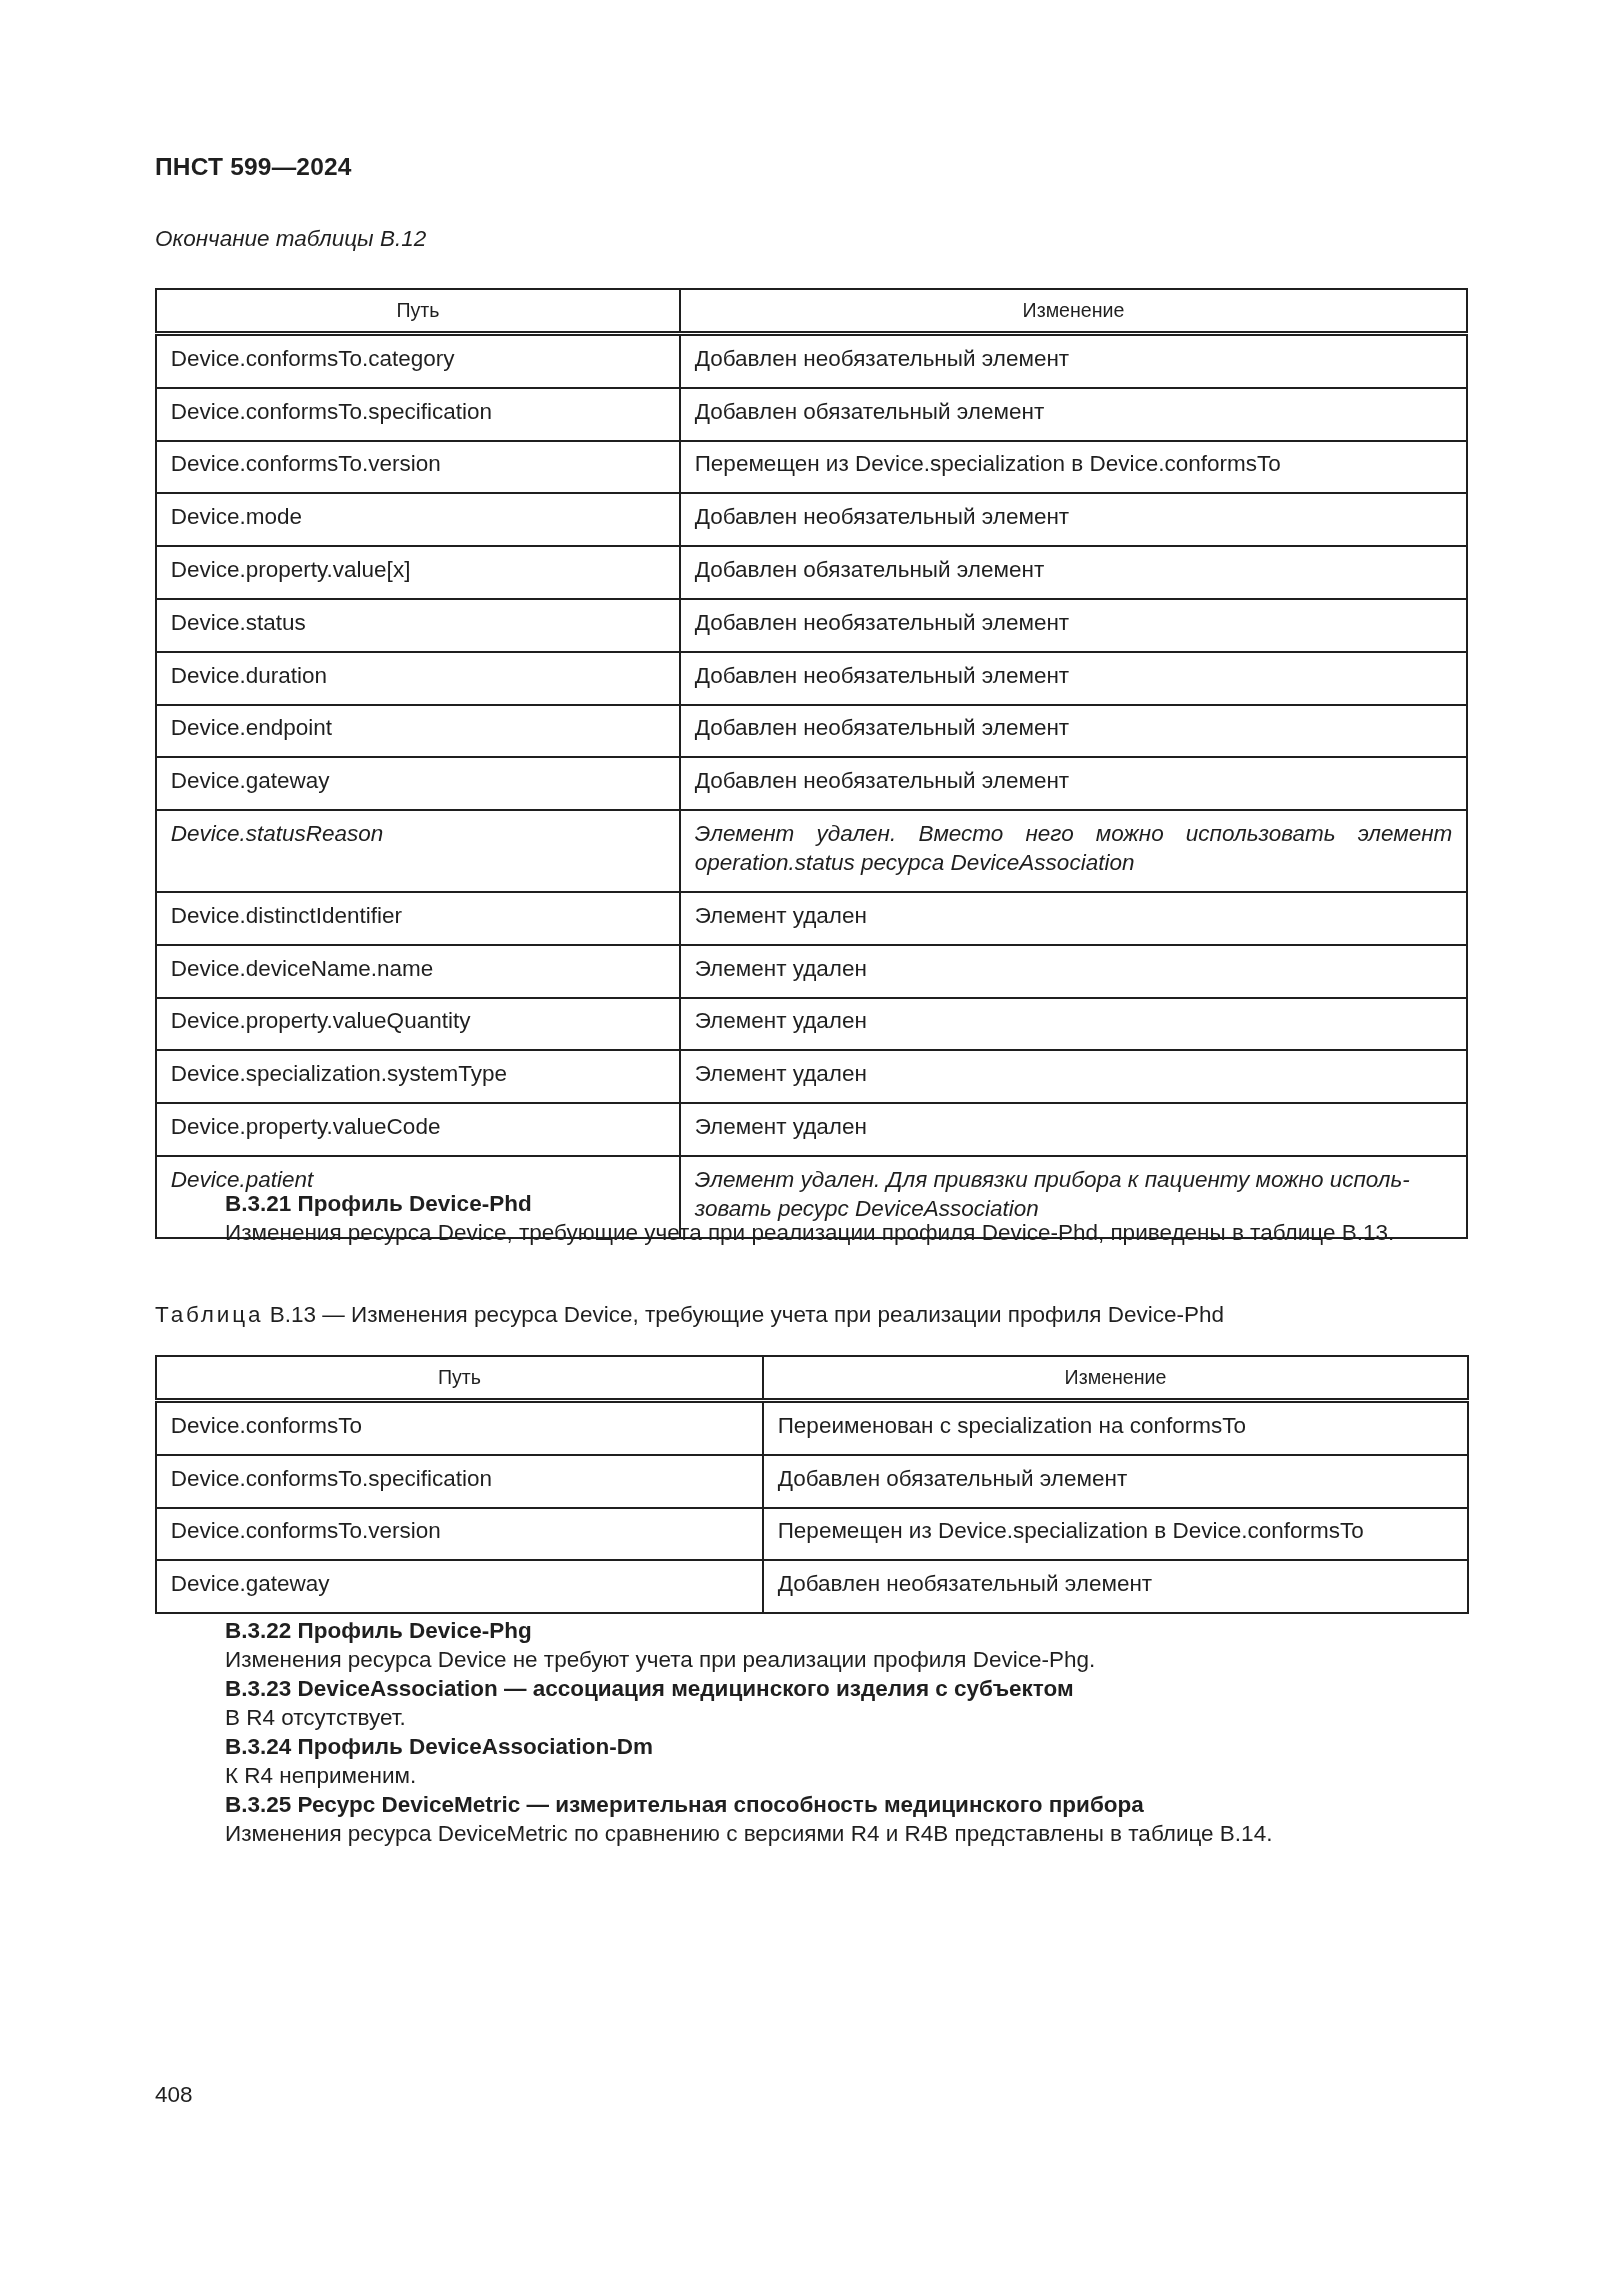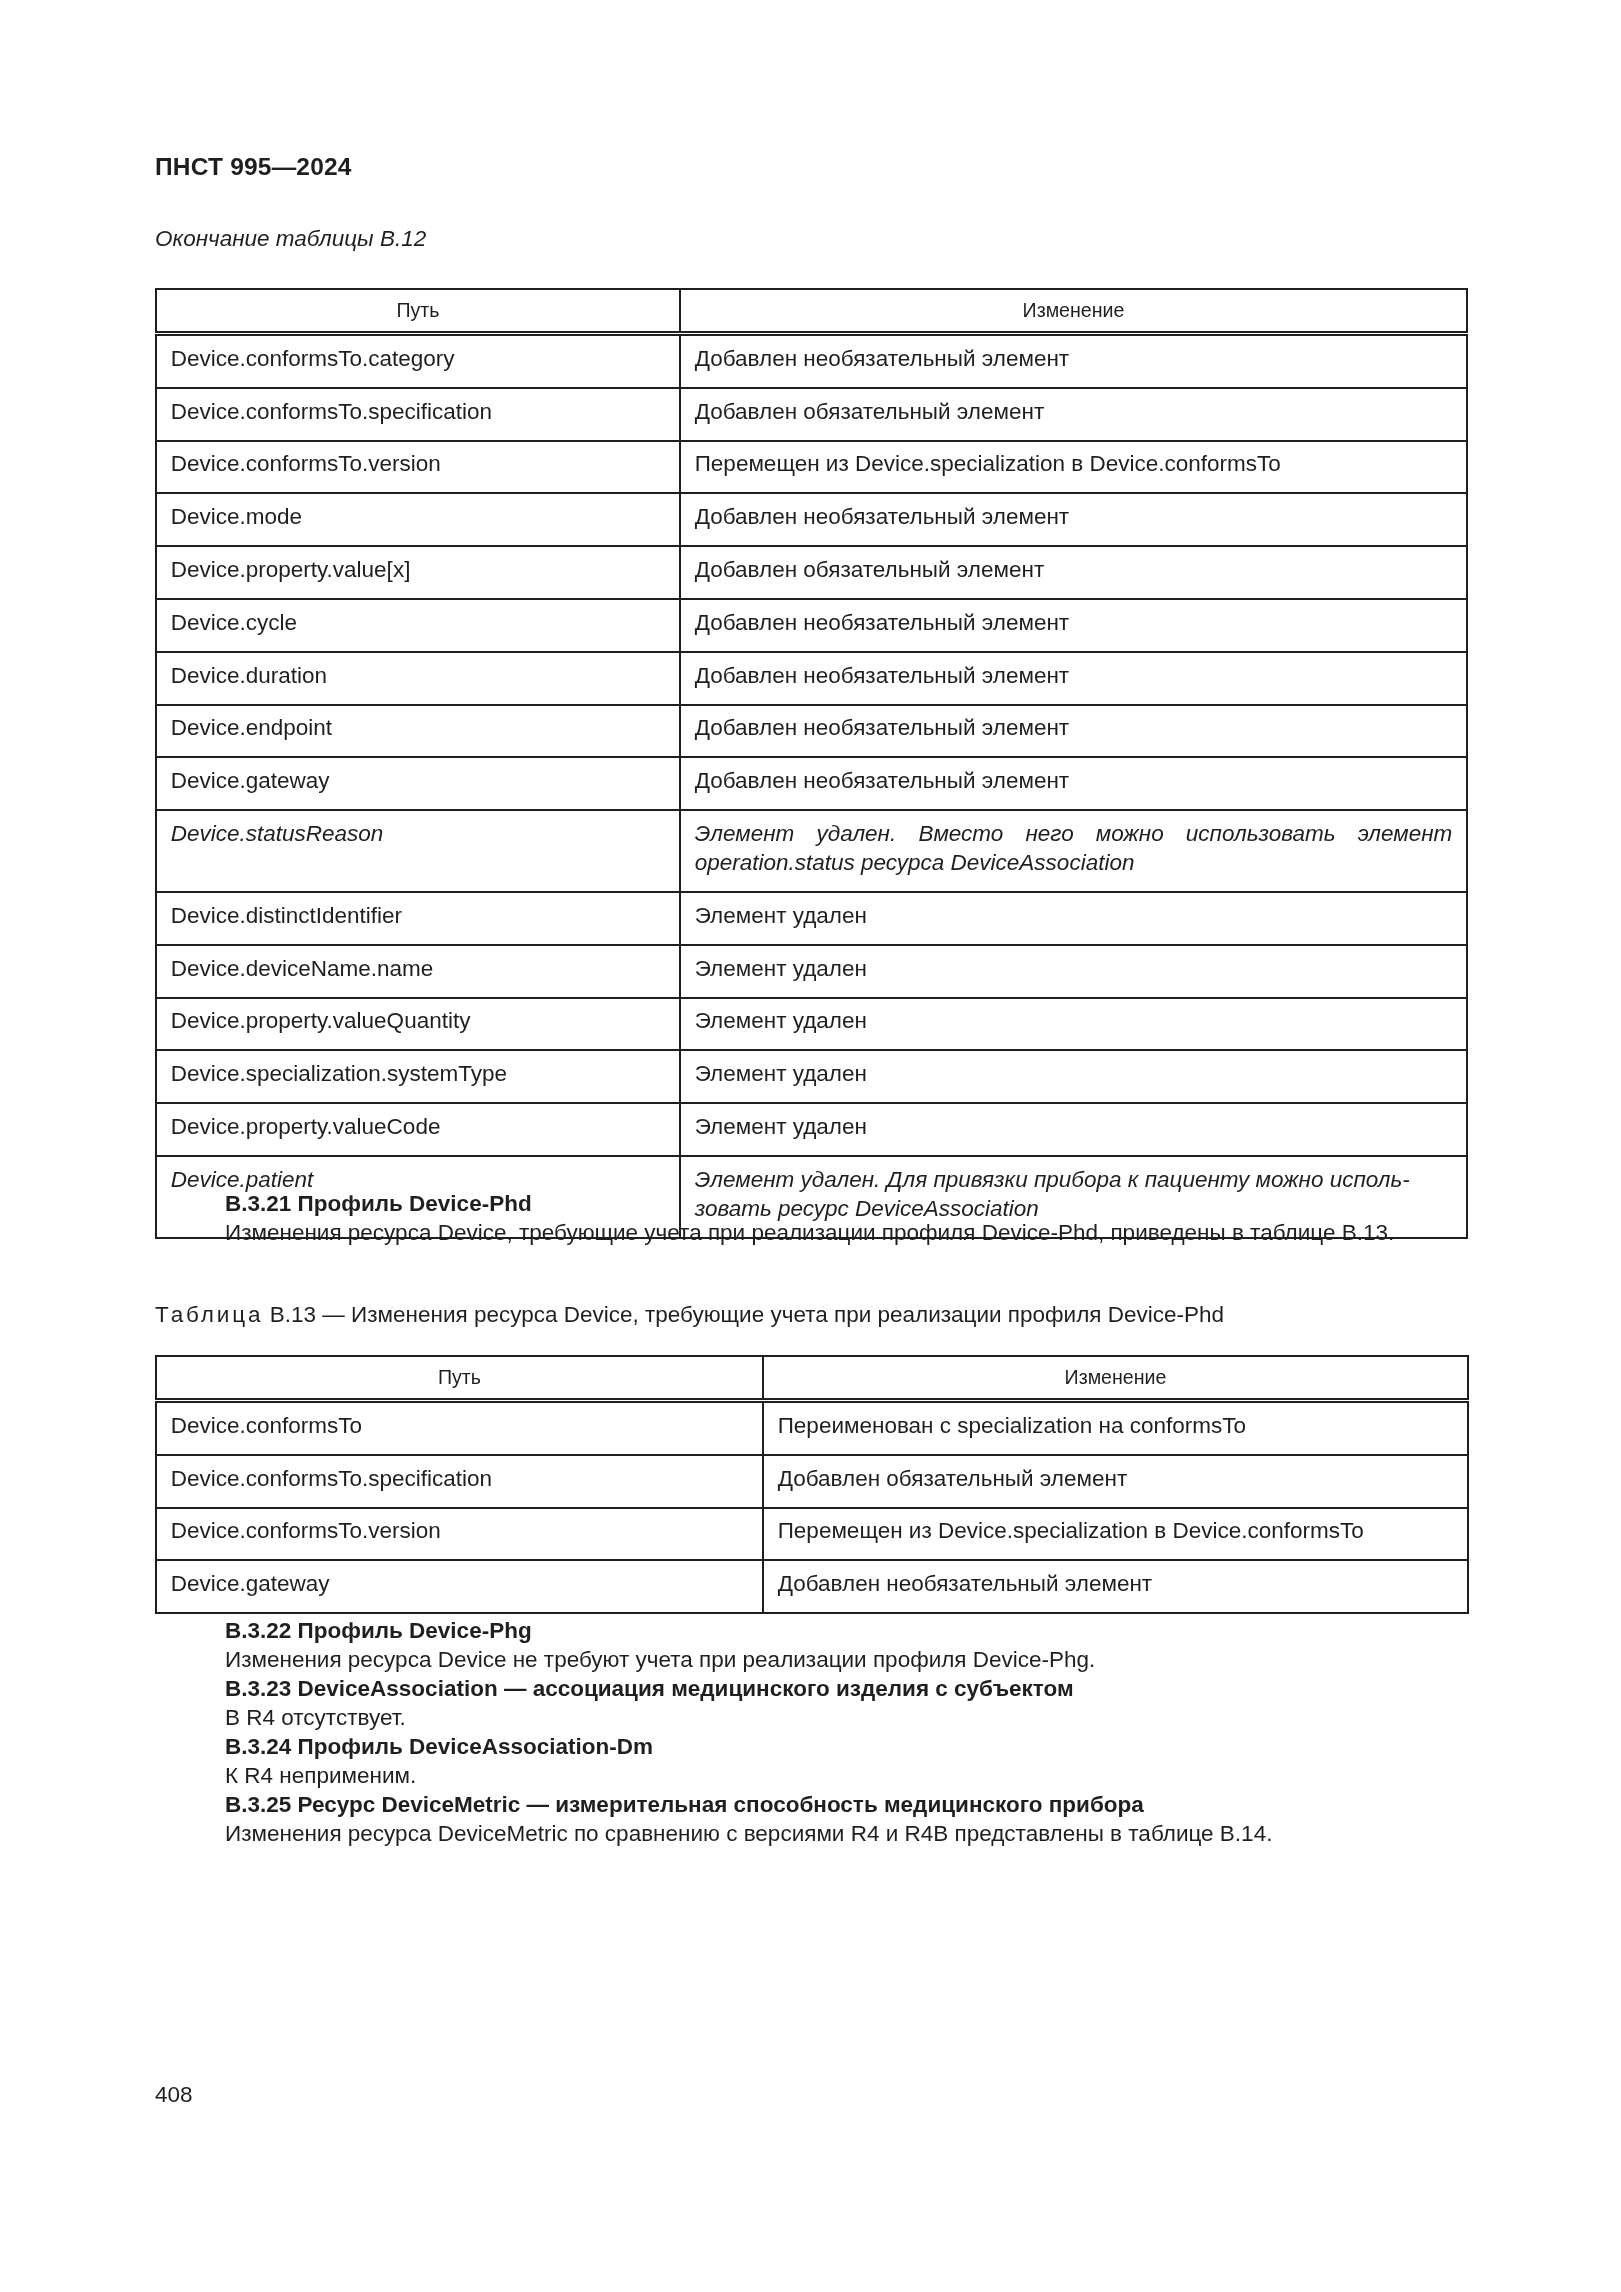--- a/index.html
+++ b/index.html
@@ -94,21 +94,21 @@
     .page-number {
       position: absolute;
       left: 155px;
       top: 2082px;
       font-size: 22.5px;
     }
   </style>
 </head>
 <body>
 
-<div class="doc-code">ПНСТ 995—2024</div>
+<div class="doc-code">ПНСТ 599—2024</div>
 
 <div class="table-caption-cont">Окончание таблицы В.12</div>
 
 <table class="grid" id="table1">
   <colgroup>
     <col style="width:524px">
     <col style="width:787px">
   </colgroup>
   <thead>
     <tr>
@@ -131,21 +131,21 @@
     </tr>
     <tr>
       <td>Device.mode</td>
       <td>Добавлен необязательный элемент</td>
     </tr>
     <tr>
       <td>Device.property.value[x]</td>
       <td>Добавлен обязательный элемент</td>
     </tr>
     <tr>
-      <td>Device.cycle</td>
+      <td>Device.status</td>
       <td>Добавлен необязательный элемент</td>
     </tr>
     <tr>
       <td>Device.duration</td>
       <td>Добавлен необязательный элемент</td>
     </tr>
     <tr>
       <td>Device.endpoint</td>
       <td>Добавлен необязательный элемент</td>
     </tr>

